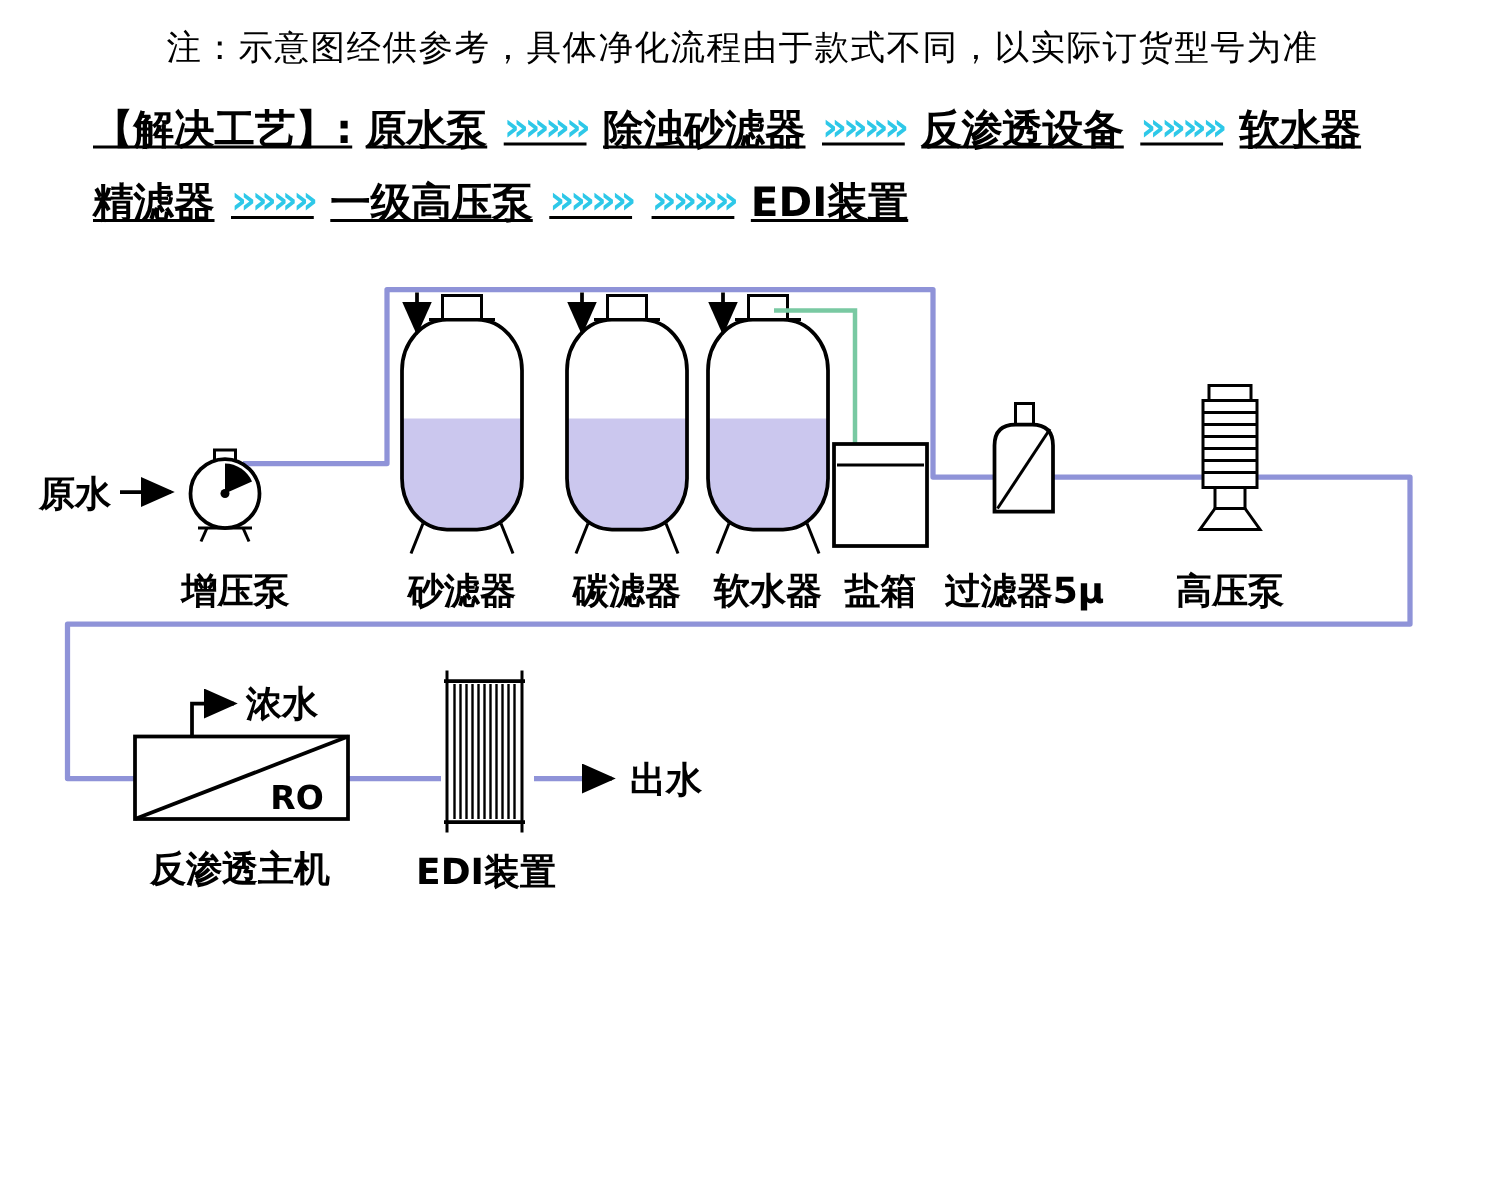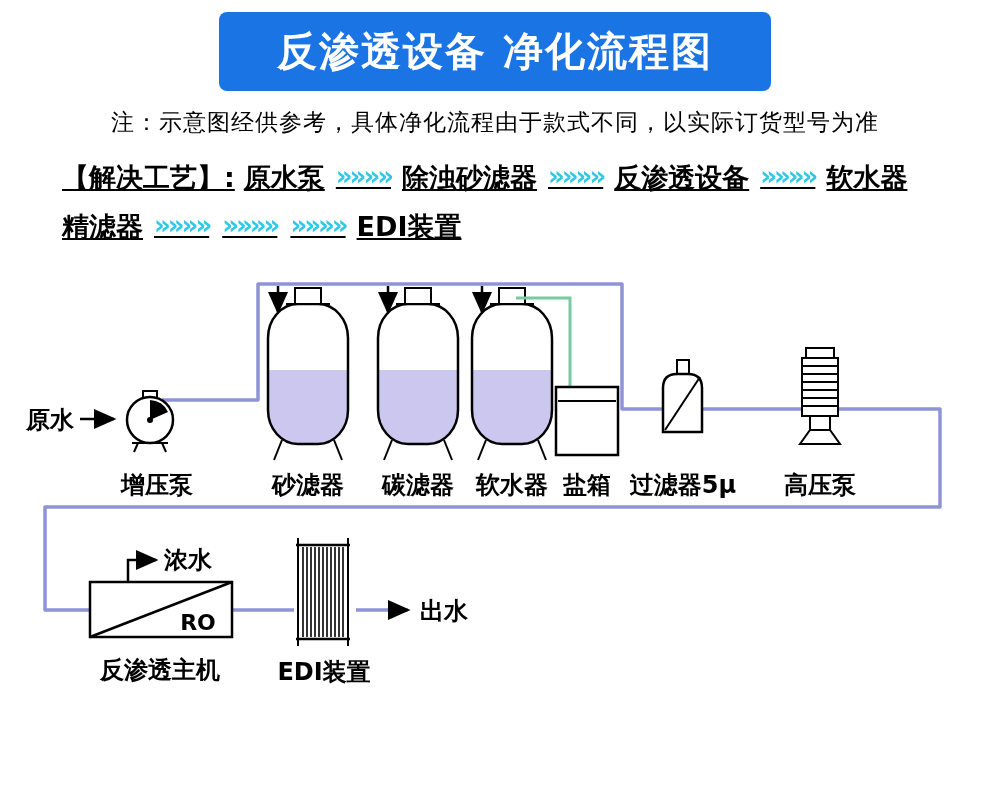--- a/index.html
+++ b/index.html
@@ -22,40 +22,38 @@
   .eq2{fill:#fff;stroke:#000;stroke-width:2;}
   .liquid{fill:var(--liquid,#cbc7ee);}
   .lbl{font-family:"DejaVu Sans",sans-serif;font-size:24px;font-weight:bold;fill:#000;}
   .lbl-mid{text-anchor:middle;}
 </style>
 </head>
 <body>
 
 <div class="page">
 
-  <div class="title-wrap">
-    <div class="title-banner">反渗透设备 净化流程图</div>
-  </div>
 
   <p class="note">注：示意图经供参考，具体净化流程由于款式不同，以实际订货型号为准</p>
 
   <div class="process">
     <div class="row">
       <span>【解决工艺】:</span>
       <span>原水泵</span>
       <span class="chev">»»»»</span>
       <span>除浊砂滤器</span>
       <span class="chev">»»»»</span>
       <span>反渗透设备</span>
       <span class="chev">»»»»</span>
       <span>软水器</span>
     </div>
     <div class="row">
       <span>精滤器</span>
       <span class="chev">»»»»</span>
+      <span>一级高压泵</span>
       <span class="chev">»»»»</span>
       <span class="chev">»»»»</span>
       <span>EDI装置</span>
     </div>
   </div>
 
   <svg width="990" height="490" viewBox="0 0 990 490">
     <defs>
       <marker id="ab" markerWidth="12" markerHeight="10" refX="8" refY="4" orient="auto">
         <path d="M0,0 L9,4 L0,8 Z" fill="#000"></path>

